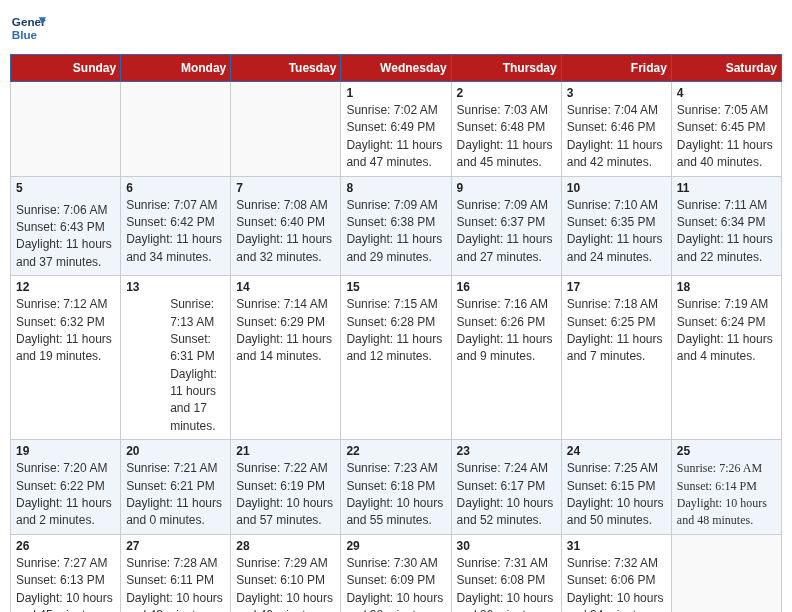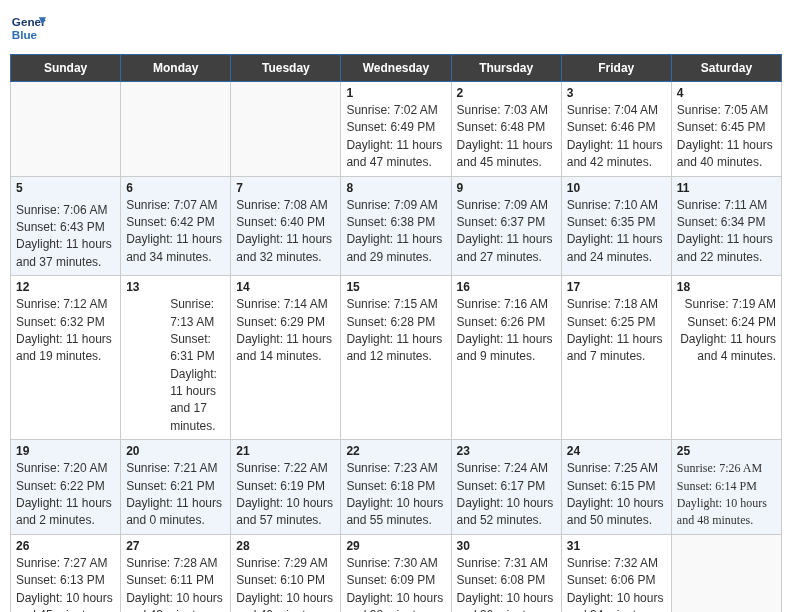--- a/index.html
+++ b/index.html
@@ -38,24 +38,24 @@
       color: #444;
       margin-top: 2px;
     }
     .calendar {
       width: 100%;
       border-collapse: collapse;
       border: 1px solid #aaa;
       font-size: 10.5px;
     }
     .calendar thead th {
-      background: #404040;
+      background: #b91c1c;
       color: #fff;
       padding: 6px 4px;
-      text-align: center;
+      text-align: right;
       font-weight: bold;
       font-size: 12px;
       border: 1px solid #2e6aab;
     }
     .calendar tbody tr {
       border: 1px solid #ccc;
     }
     .calendar tbody td {
       border: 1px solid #ccc;
       vertical-align: top;
@@ -237,21 +237,21 @@
         </td>
         <td>
           <span class="day-number">17</span>
           <div class="day-info" style="white-space: pre-line;">Sunrise: 7:18 AM
 Sunset: 6:25 PM
 Daylight: 11 hours
 and 7 minutes.</div>
         </td>
         <td>
           <span class="day-number">18</span>
-          <div class="day-info" style="white-space: pre-line; text-align: right;">Sunrise: 7:19 AM
+          <div class="day-info" style="white-space: pre-line;">Sunrise: 7:19 AM
 Sunset: 6:24 PM
 Daylight: 11 hours
 and 4 minutes.</div>
         </td>
       </tr>
       <tr>
         <td>
           <span class="day-number">19</span>
           <div class="day-info" style="white-space: pre-line;">Sunrise: 7:20 AM
 Sunset: 6:22 PM

